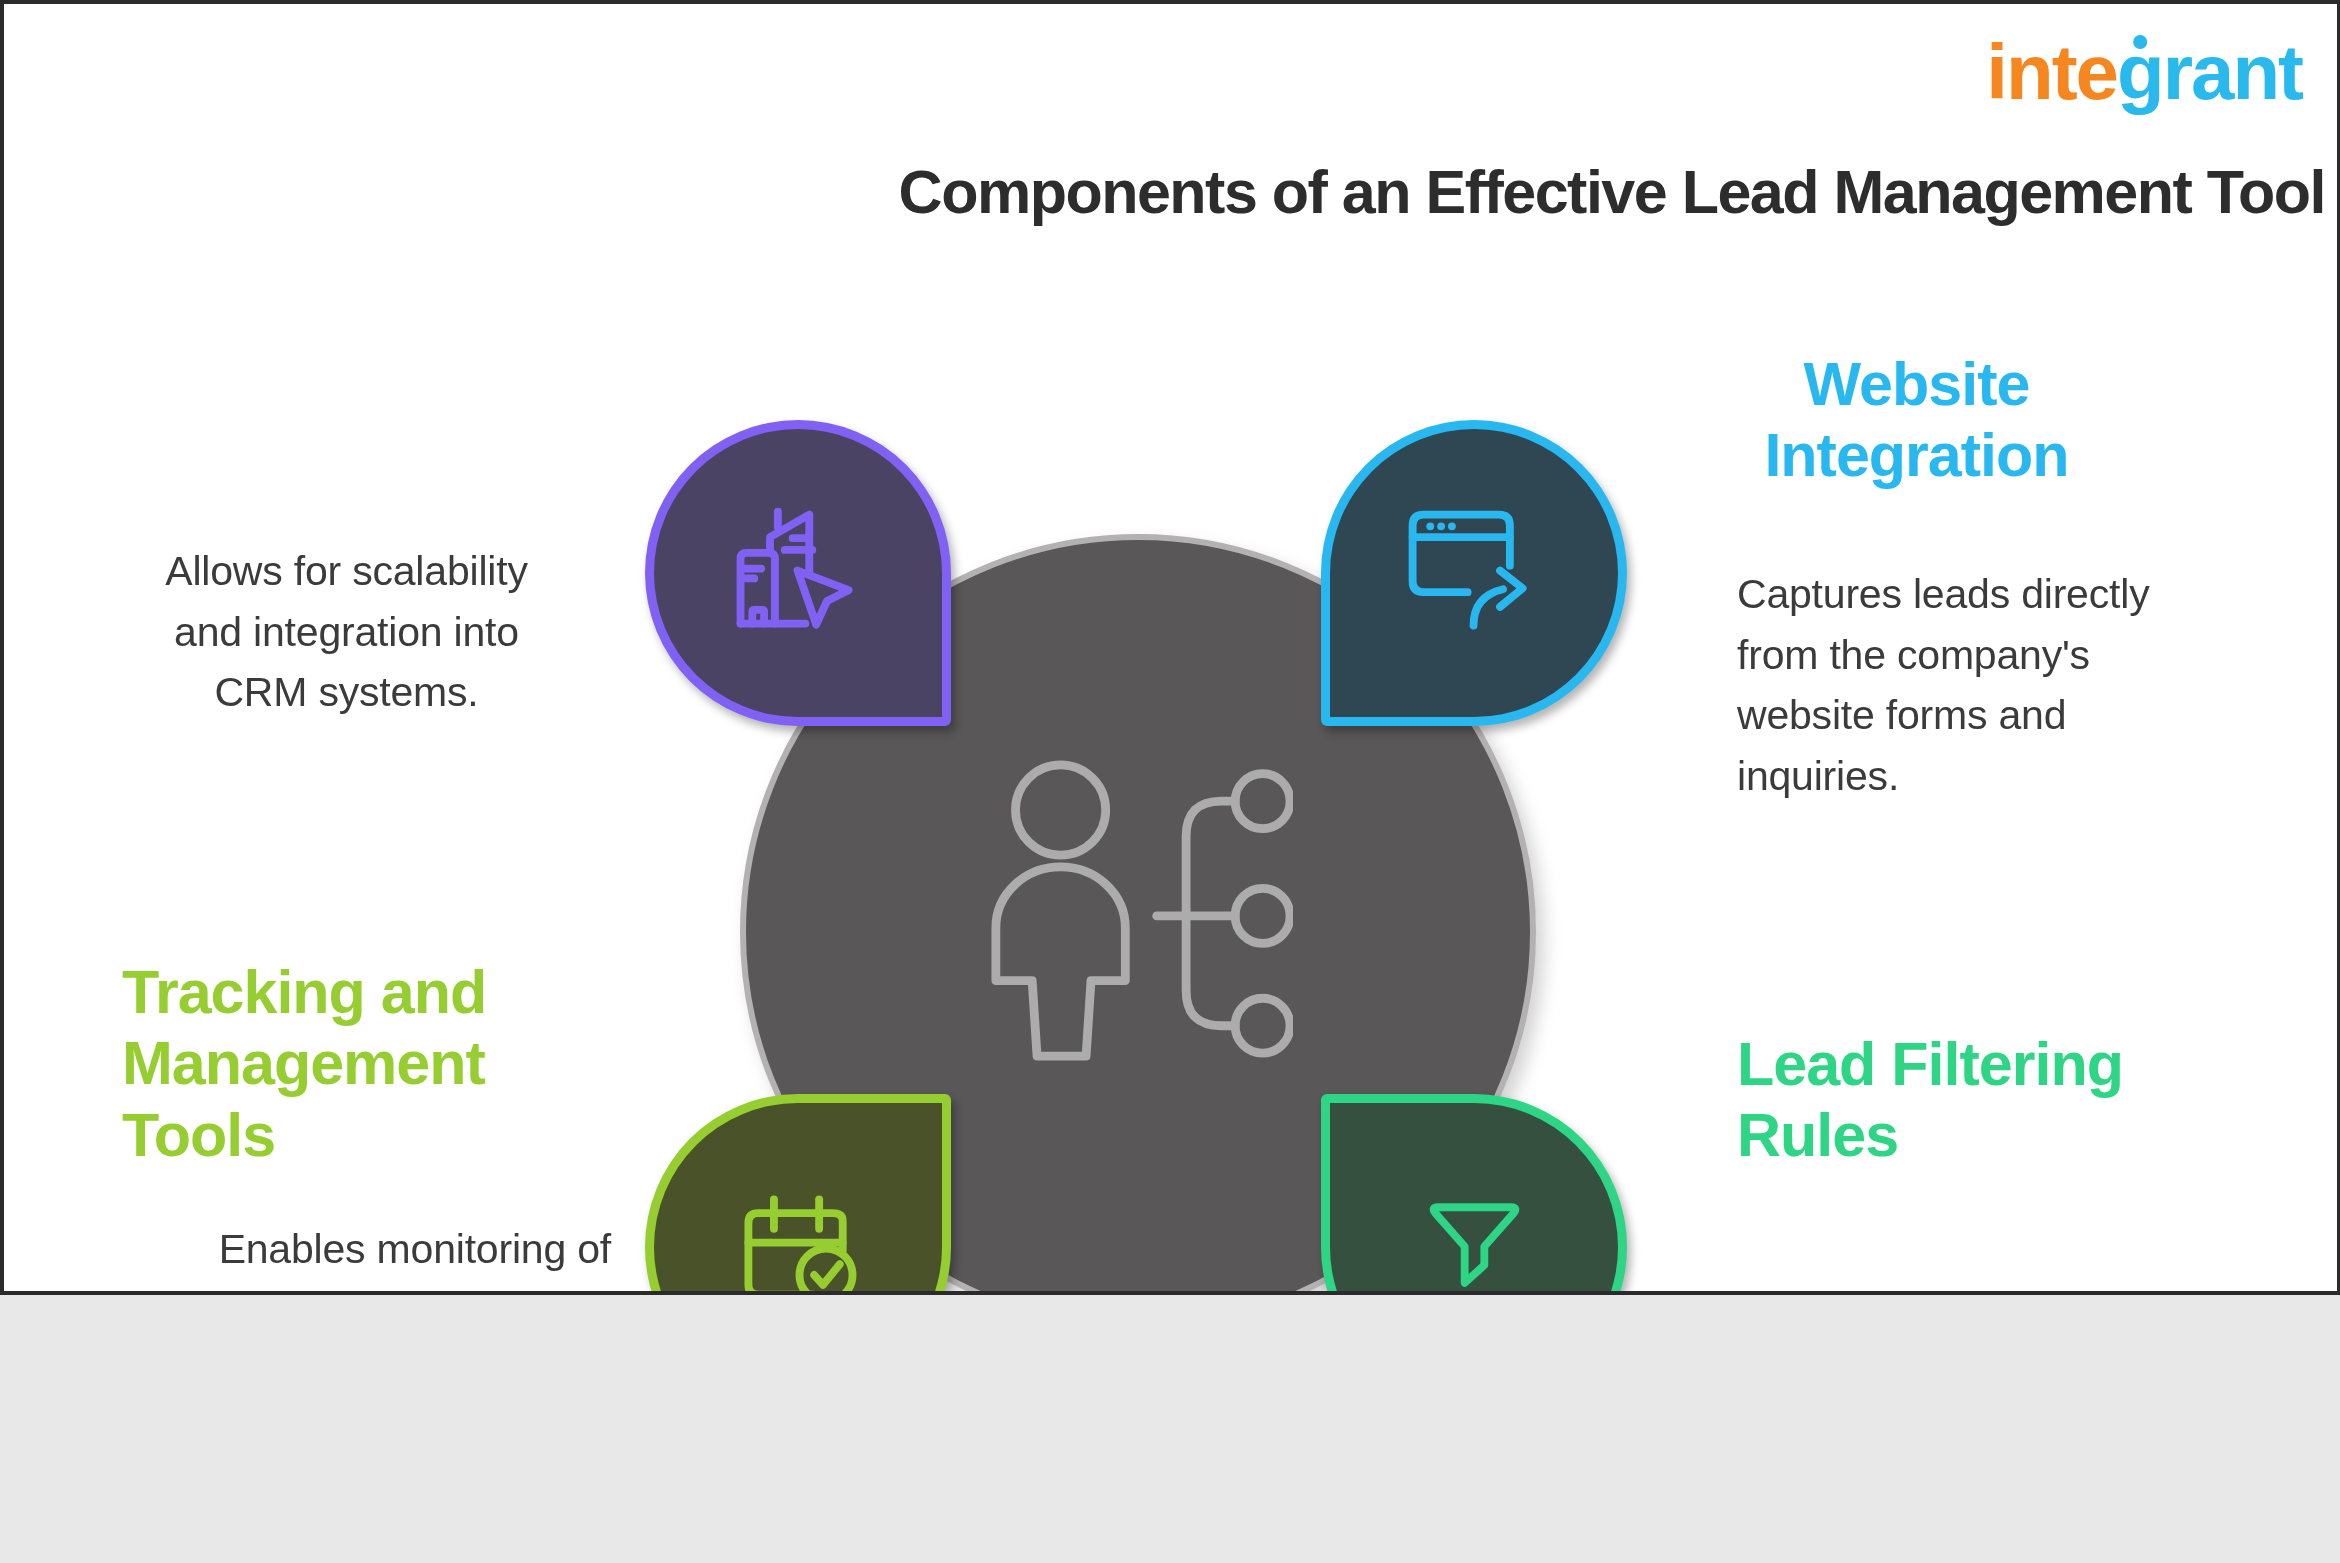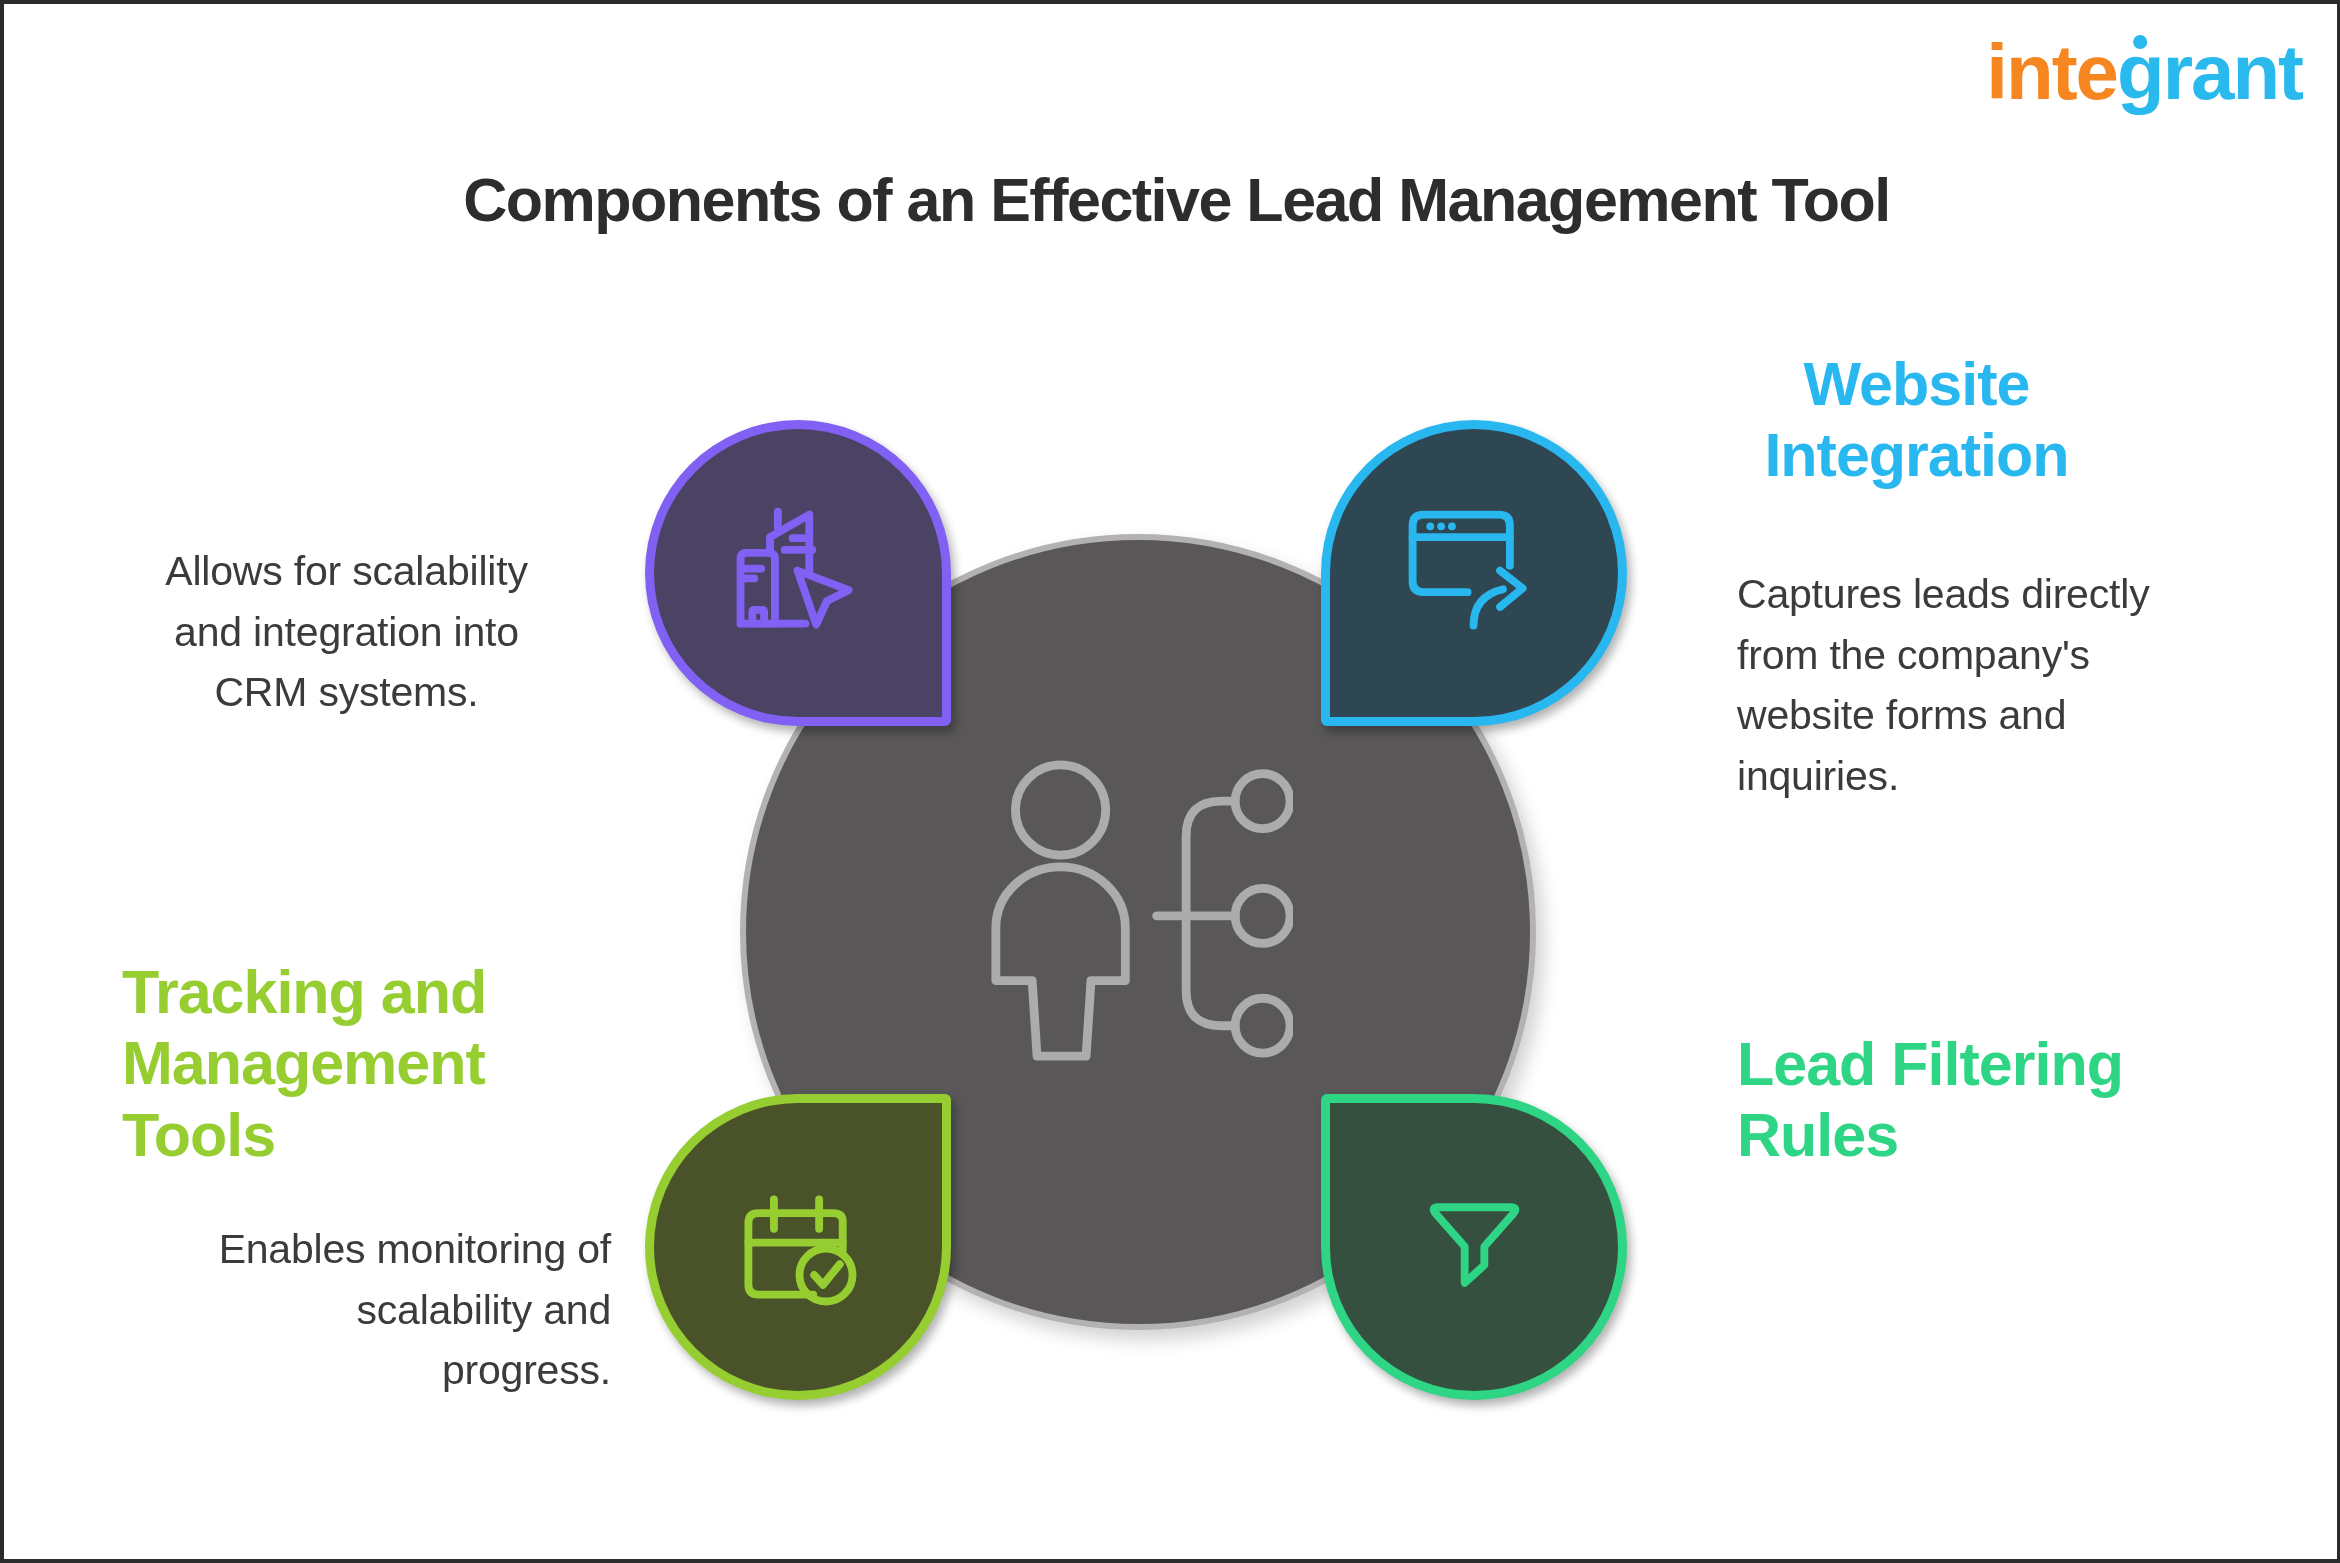--- a/index.html
+++ b/index.html
@@ -1,18 +1,18 @@
 <!DOCTYPE html>
 <html><head>
 <meta charset="utf-8">
 <style>
   html,body{margin:0;padding:0;background:#e8e8e8;}
   .page{
     position:relative;
-    width:2341px;height:1563px;
+    width:2341px;height:1295px;
     box-sizing:border-box;
     background:#ffffff;
     border:4.9px solid #2b2b2b;
     overflow:hidden;
     font-family:"Liberation Sans", sans-serif;
   }
 
   
   .logo{
     position:absolute;top:25.5px;right:35px;
@@ -23,22 +23,22 @@
   .lg-b{color:#29B9ED;}
   .lg-g{color:#29B9ED;position:relative;display:inline-block;}
   .lg-g::after{
     content:'';position:absolute;top:5.9px;left:50%;
     transform:translateX(-50%);
     width:13.7px;height:13.7px;border-radius:50%;background:#29B9ED;
   }
 
   
   .title{
-    position:absolute;left:0;top:145px;width:2313px;margin:16px;
-    text-align:center;
+    position:absolute;left:0;top:145px;width:2313px;margin:8px;
+    text-align:right;
     font-size:61px;font-weight:700;letter-spacing:-1.5px;
     color:#2d2d2d;
   }
 
   
   .circle{
     position:absolute;left:736px;top:530px;width:796px;height:796px;
     box-sizing:border-box;
     background:#595757;
     border:6.9px solid #b3b1b1;

